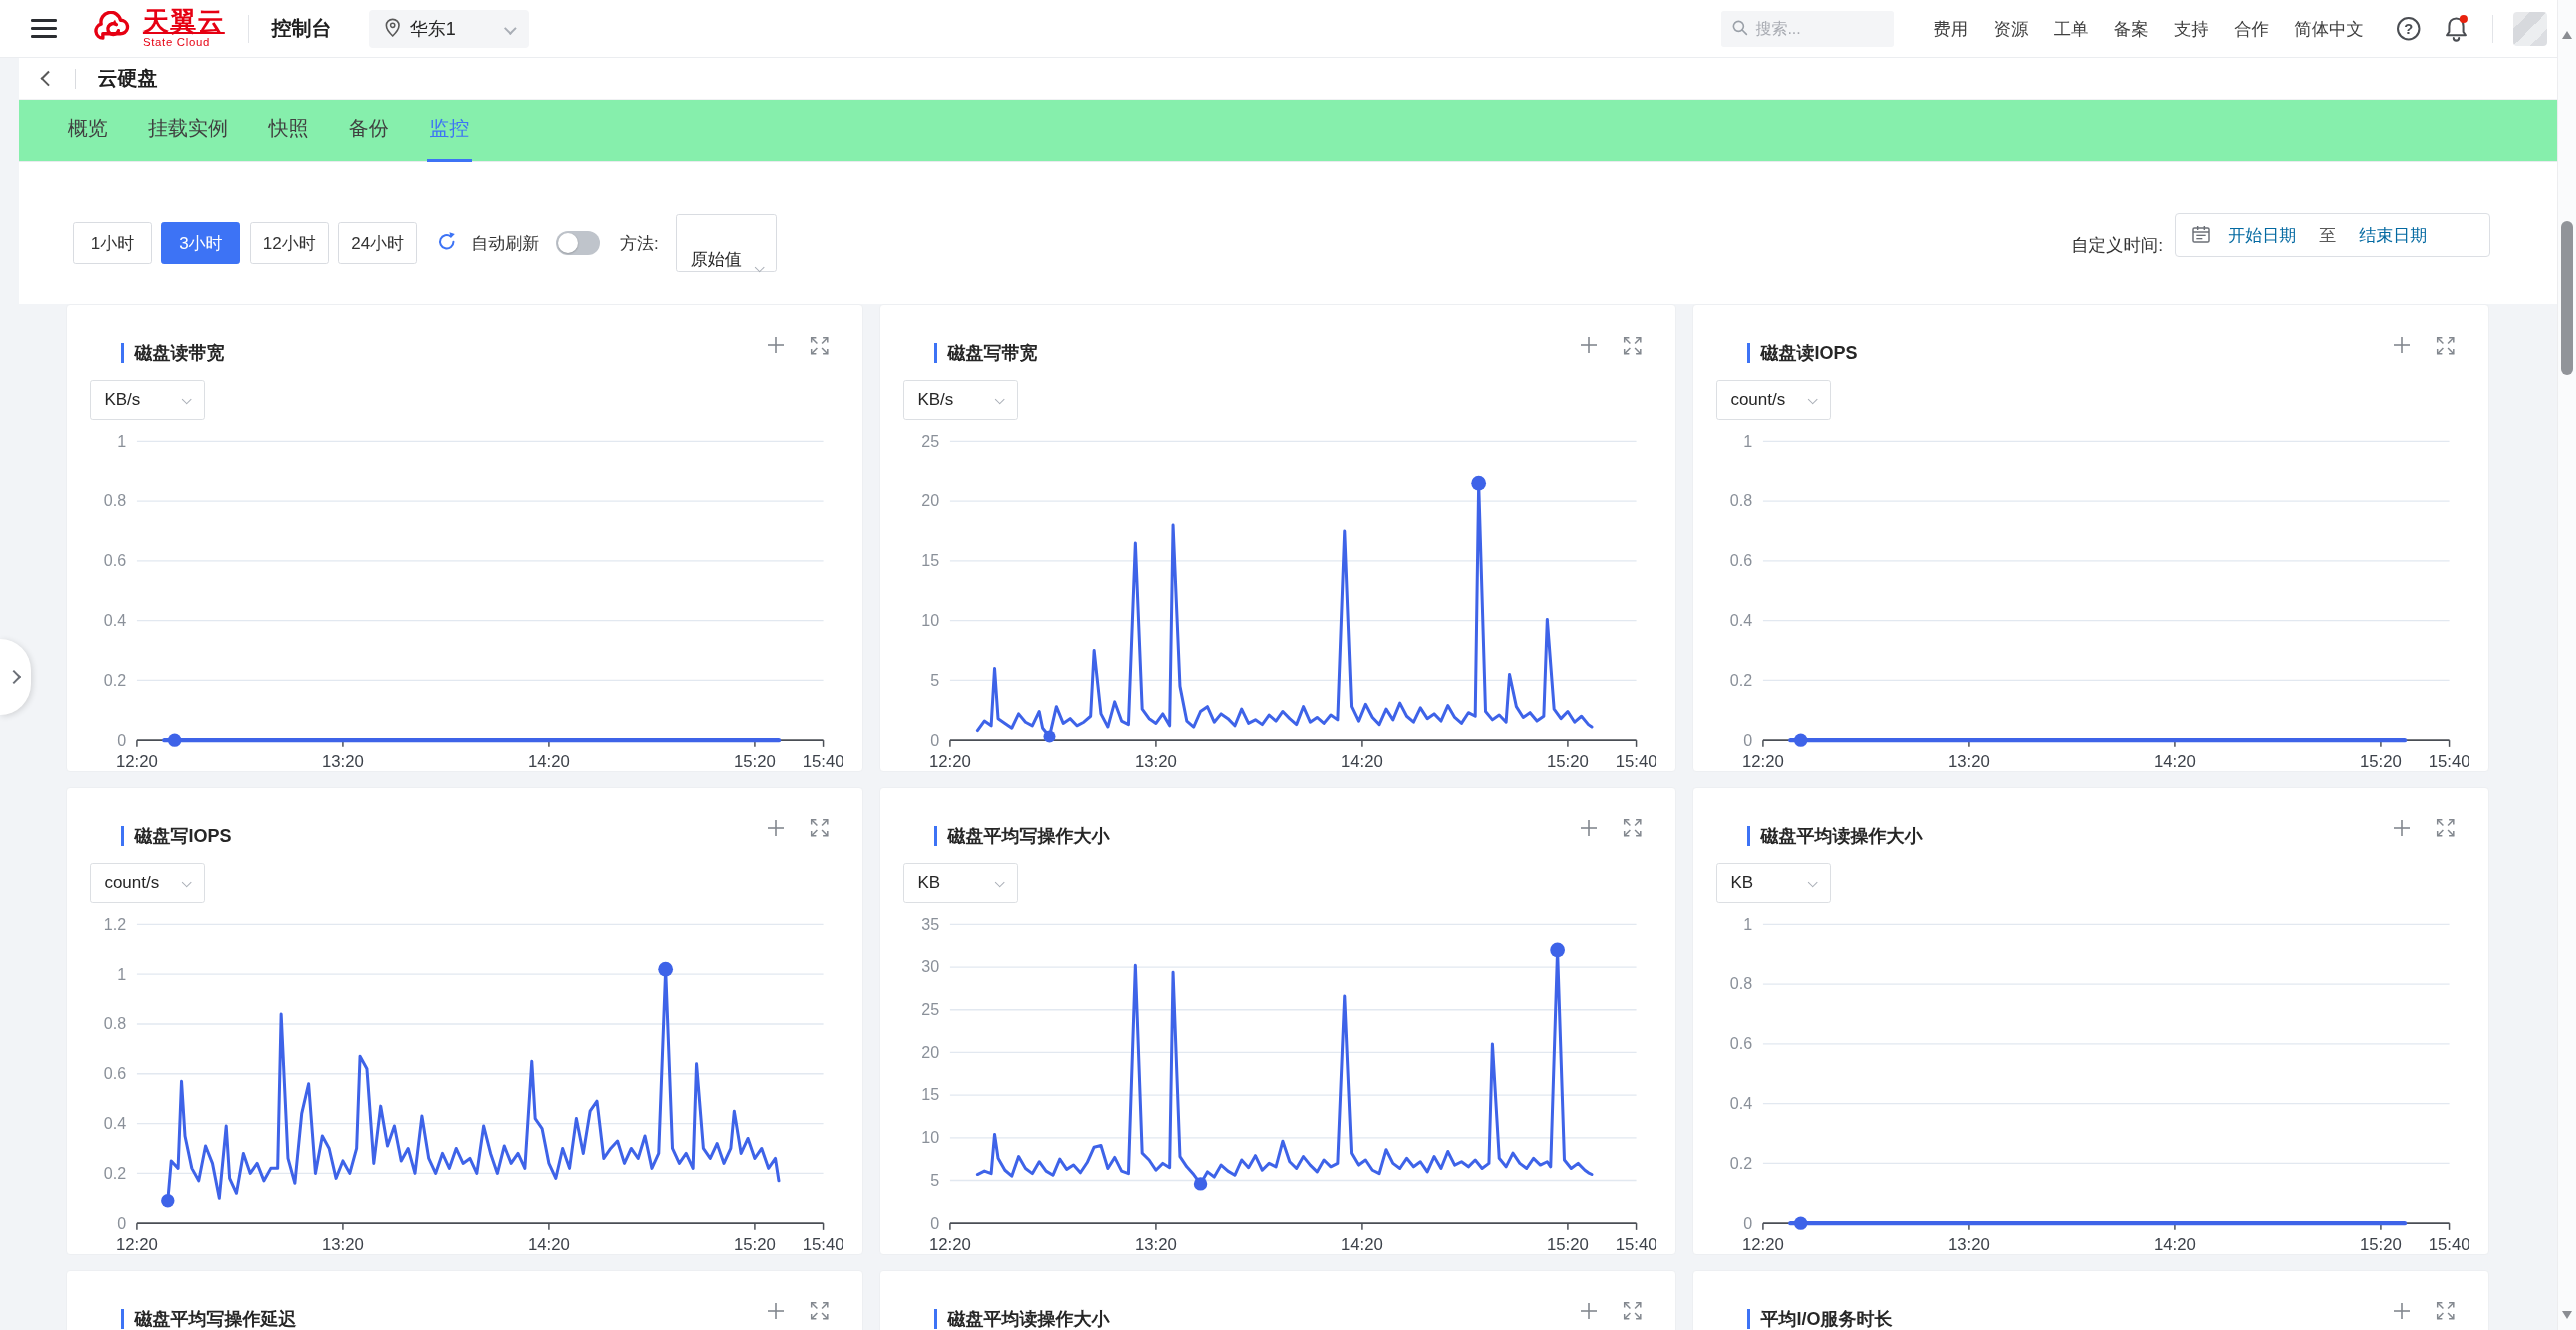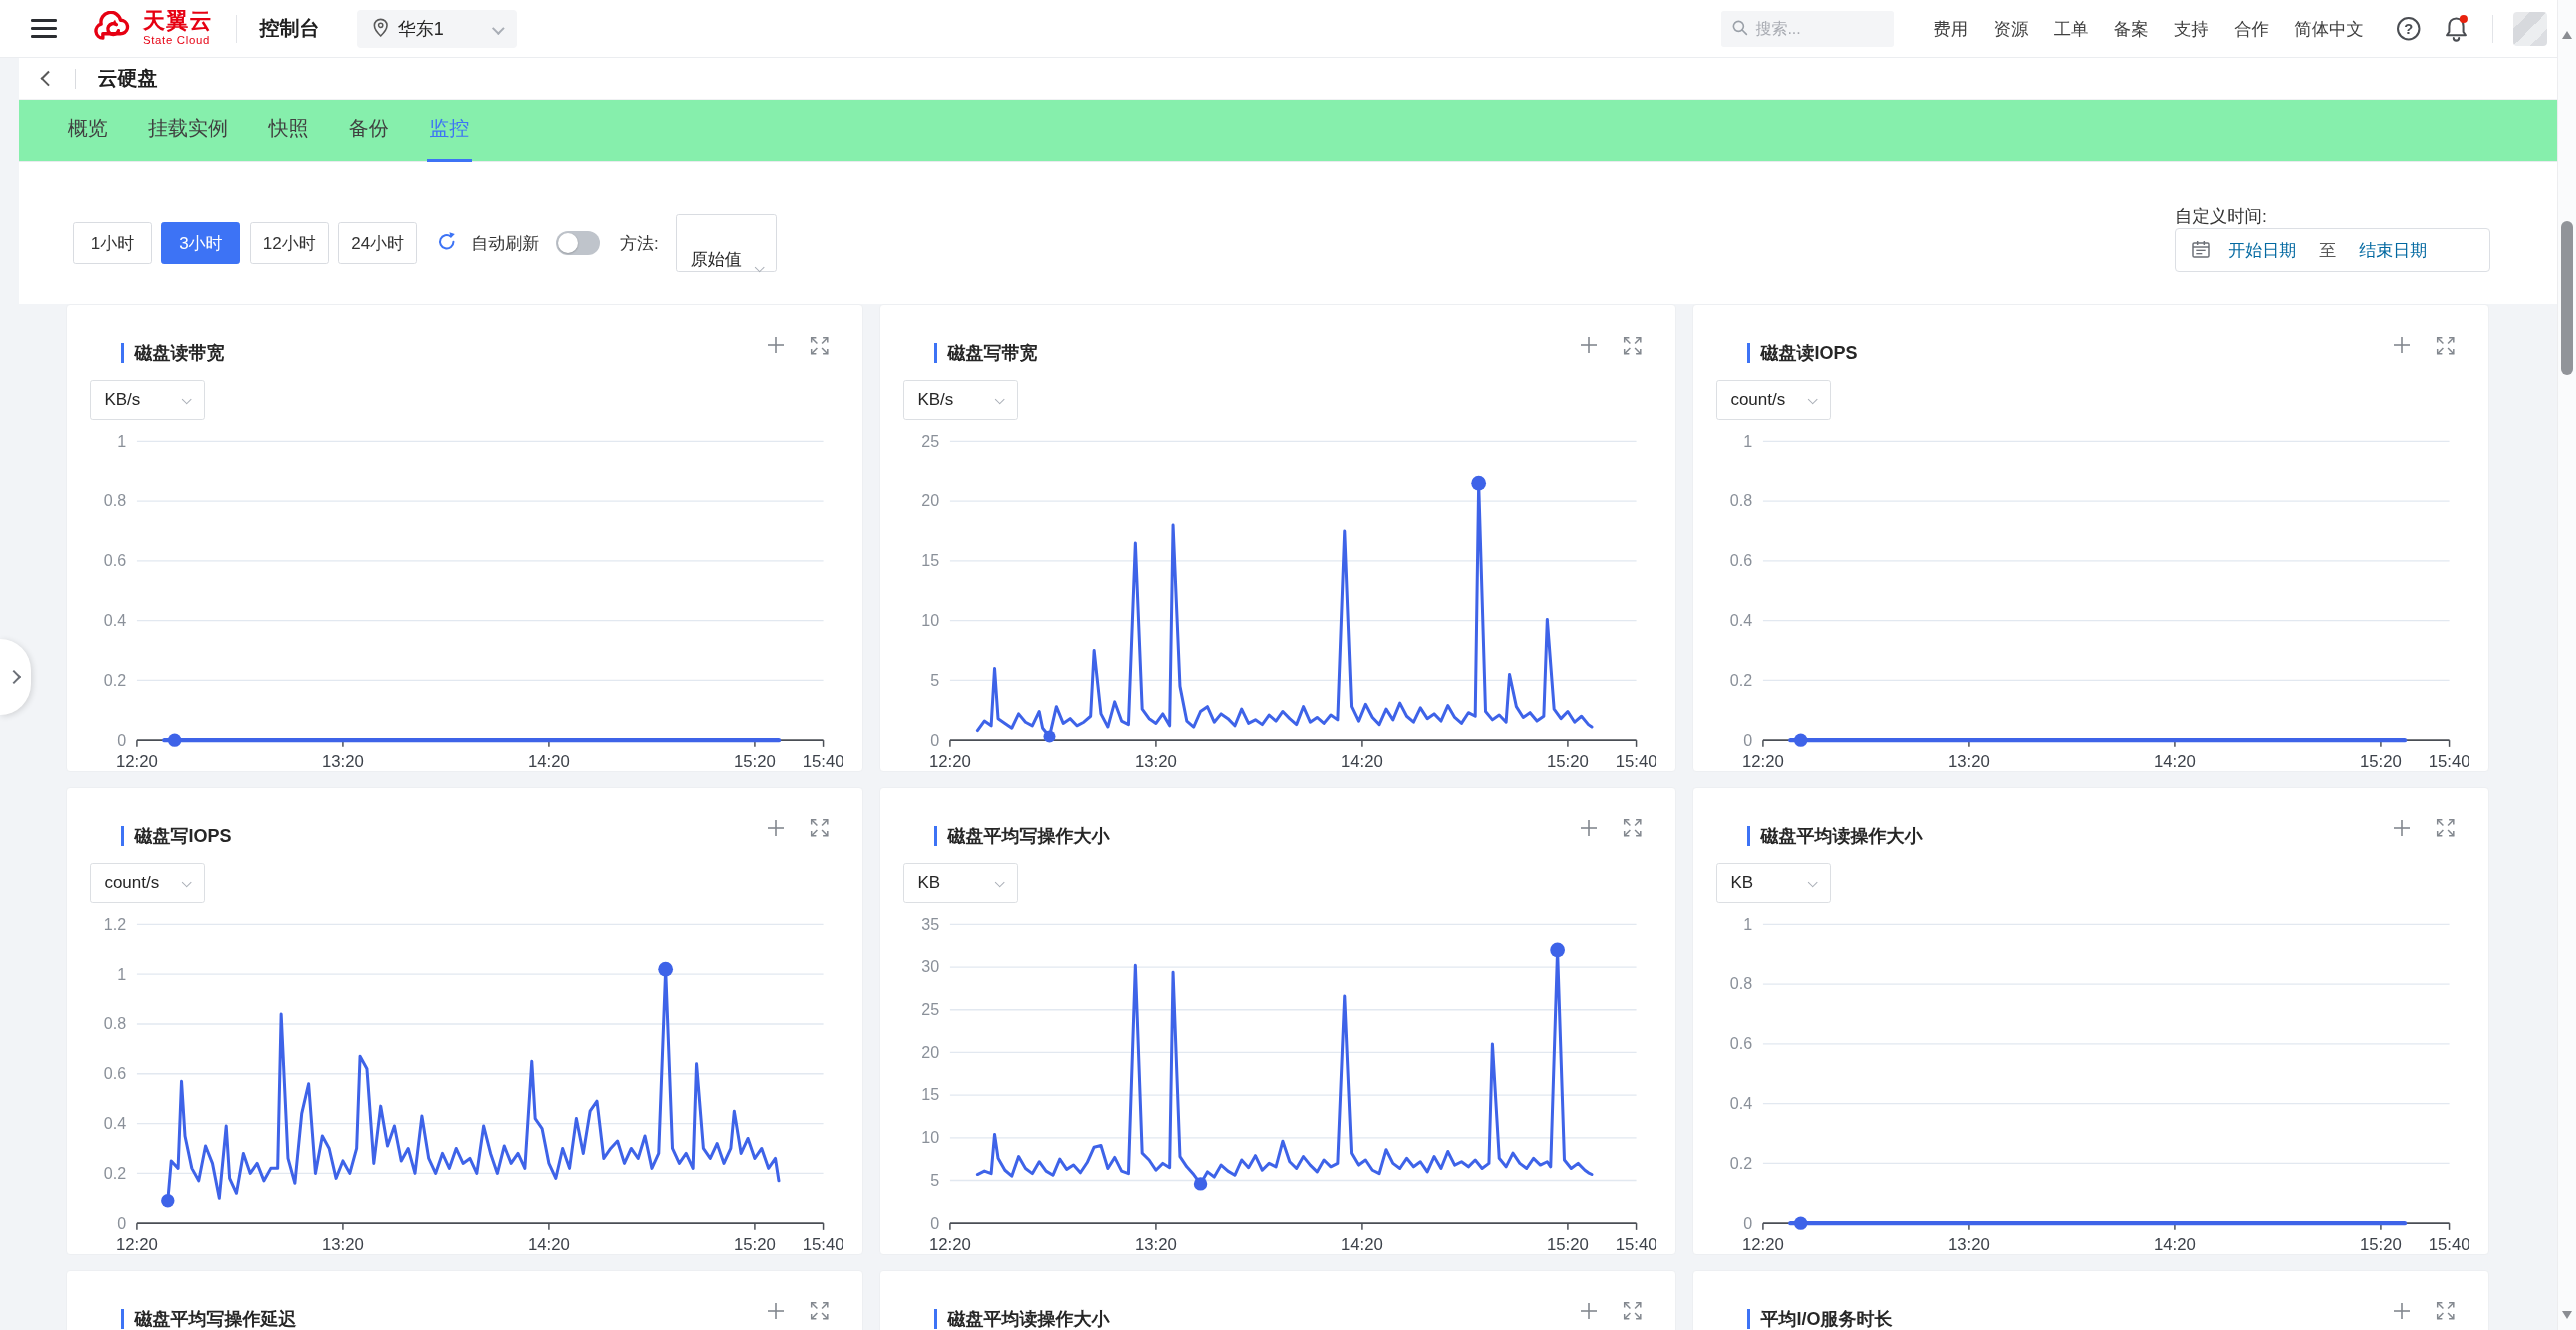--- a/index.html
+++ b/index.html
@@ -15,21 +15,21 @@
   
   .navbar {
     position: absolute; top: 0; left: 0; right: 0; height: 58px;
     background: #fff; border-bottom: 0.7px solid #ebedf0;
     display: flex; align-items: center; z-index: 20;
   }
   .burger { width: 25.5px; height: 19px; margin-left: 31px; display: flex; flex-direction: column; justify-content: space-between; cursor: pointer; }
   .burger span { display: block; height: 2.7px; background: #2b2d31; border-radius: 1.3px; }
   .logo { display: flex; align-items: center; margin-left: 35px; }
   .logo-text { margin-left: 9.4px; line-height: 1; }
-  .logo-title { color: #e60012; font-size: 22px; font-weight: bold; letter-spacing: 1.3px; }
+  .logo-title { color: #e60012; font-size: 26px; font-weight: bold; letter-spacing: 1.3px; text-decoration: underline; }
   .logo-sub { color: #e60012; font-size: 11.4px; margin-top: 2.7px; letter-spacing: 0.7px; }
   .v-div { width: 0.7px; height: 28px; background: #e2e4e8; margin: 0 23px; }
   .console { font-size: 20px; font-weight: bold; color: #1f1f1f; }
   .region-pill {
     margin-left: 38px; height: 38px; min-width: 160px; background: #f4f5f7;
     border-radius: 4px; display: flex; align-items: center; padding: 0 14.8px; cursor: pointer;
   }
   .region-pill .label { font-size: 18px; color: #262626; margin-left: 8px; text-align: right; }
   .region-pill .chev { margin-left: auto; }
   .nav-right { margin-left: auto; display: flex; align-items: center; margin-right: 29.5px; }
@@ -81,21 +81,21 @@
   .range-btn.active { background: #3d73f5; border-color: #3d73f5; color: #fff; }
   .refresh-wrap { display: flex; align-items: center; margin-left: 9.4px; gap: 7px; }
   .refresh-label { font-size: 17px; color: #333; margin-left: 6.7px; }
   .toggle { width: 44px; height: 24px; border-radius: 12px; background: #bfc4cb; margin-left: 9.4px; position: relative; cursor: pointer; }
   .toggle .knob { position: absolute; left: 2px; top: 2px; width: 20px; height: 20px; border-radius: 50%; background: #fff; box-shadow: 0 0.7px 2px rgba(0,0,0,.25); }
   .method-label { font-size: 17px; color: #333; margin-left: 13.4px; }
   .method-select {
     margin-left: 10.7px; width: 101px; height: 58px; border: 0.7px solid #d9dce1; border-radius: 2.7px;
     display: flex; align-items: flex-end; justify-content: space-between; padding: 0 13.4px; font-size: 17px; color: #262626; cursor: pointer; background:#fff;
   }
-  .custom-time { position: absolute; right: 67px; top: 42px; display: flex; align-items: flex-start; flex-direction: column; }
+  .custom-time { position: absolute; right: 67px; top: 51px; display: flex; align-items: flex-end; }
   .custom-label { font-size: 17.4px; color: #333; margin-right: 12px; }
   .date-range {
     width: 315px; height: 44px; border: 0.7px solid #dcdfe4; border-radius: 4px; background: #fff;
     display: flex; align-items: center; padding: 0 14.8px;
   }
   .date-ph { font-size: 17px; color: #0369a1; }
   .date-sep { font-size: 17px; color: #595959; margin: 0 23px; }
   .date-start { margin-left: 17.4px; }
 
   

